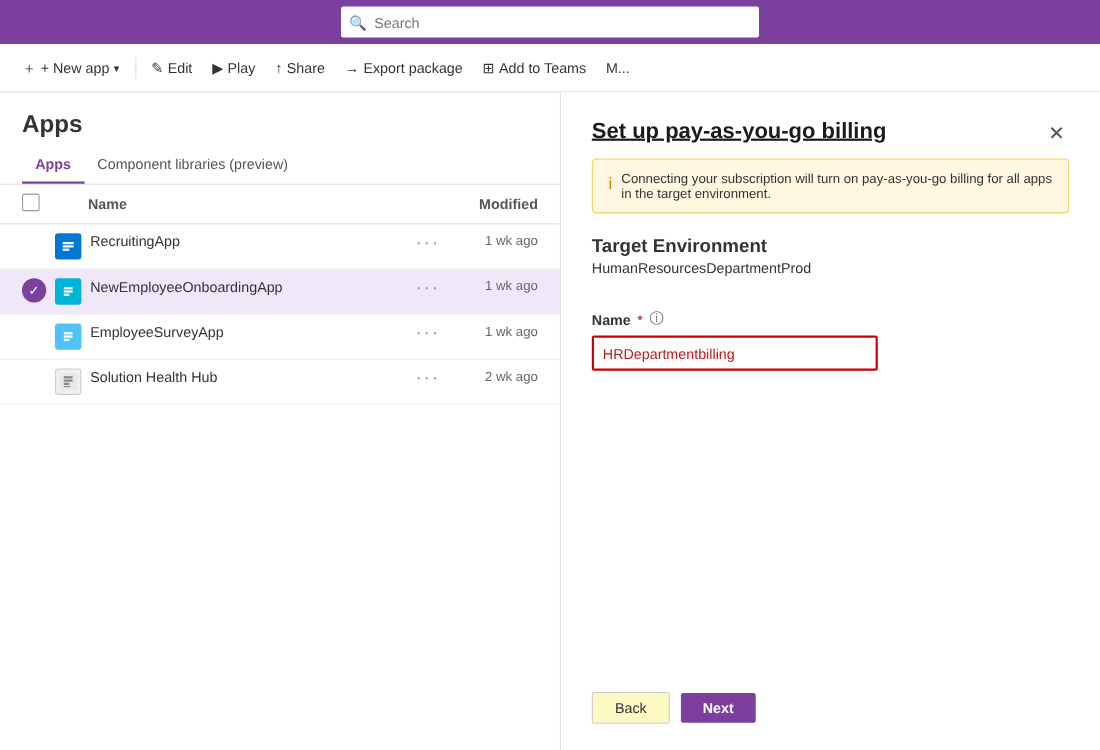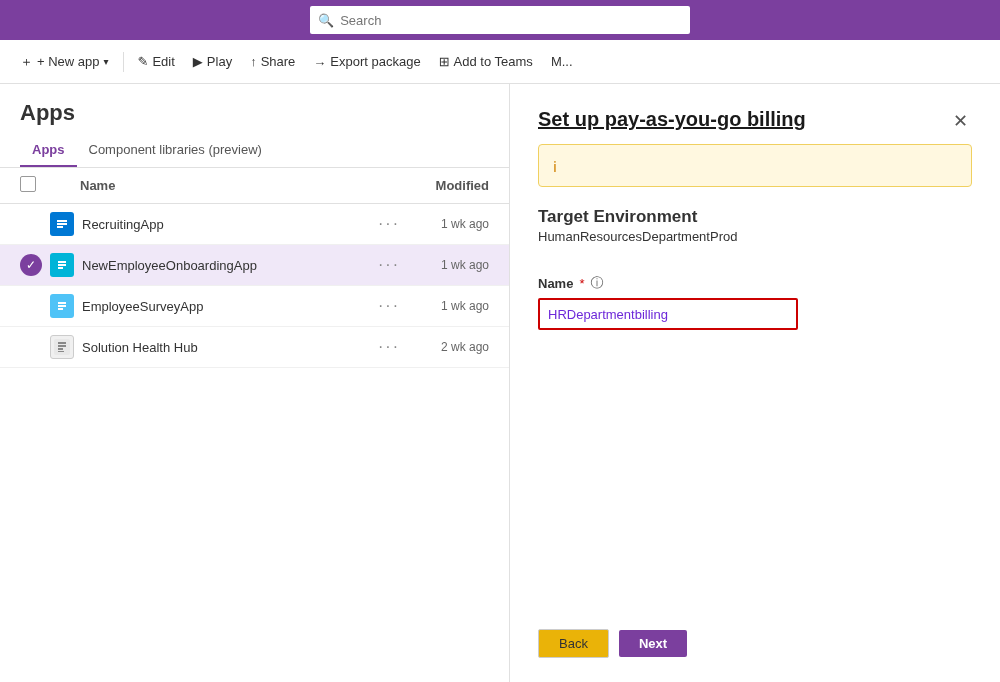--- a/index.html
+++ b/index.html
@@ -112,21 +112,21 @@
       font-weight: 600;
     }
     .col-checkbox { width: 30px; }
     .col-icon { width: 30px; }
     .col-name { flex: 1; }
     .col-dots { width: 40px; text-align: center; }
     .col-modified { width: 80px; text-align: right; }
 
     .app-row {
       display: flex;
-      align-items: center;
+      align-items: flex-start;
       padding: 8px 20px;
       border-bottom: 1px solid #f0f0f0;
       cursor: pointer;
     }
     .app-row.selected { background: #f0e8f8; }
 
     .app-icon {
       width: 24px;
       height: 24px;
       border-radius: 3px;
@@ -249,34 +249,34 @@
     .info-icon { color: #666; font-size: 13px; cursor: pointer; }
 
     .name-input {
       width: 260px;
       height: 32px;
       padding: 0 8px;
       font-size: 13px;
       border: 2px solid #c00;
       border-radius: 2px;
       outline: none;
-      color: #6d28d9;
+      color: #b91c1c;
     }
 
     .panel-footer {
       margin-top: auto;
       padding-top: 20px;
       display: flex;
       gap: 10px;
       align-items: center;
     }
     .btn-back {
       padding: 6px 20px;
       border: 1px solid #ccc;
-      background: #eab308;
+      background: #fef9c3;
       cursor: pointer;
       font-size: 13px;
       border-radius: 2px;
       color: #333;
     }
     .btn-next {
       padding: 6px 20px;
       border: none;
       background: #7b3f9e;
       color: #fff;
@@ -421,20 +421,21 @@
 
   <div class="right-panel">
     <div class="panel-header">
       <div class="panel-title">Set up pay-as-you-go billing</div>
       <button class="close-btn">✕</button>
     </div>
 
 
     <div class="warning-banner">
       <span class="warning-icon">ℹ</span>
+      <span>Connecting your subscription will turn on pay-as-you-go billing for all apps in the target environment.</span>
     </div>
 
     <div class="field-section">
       <div class="field-label-bold">Target Environment</div>
       <div class="field-value">HumanResourcesDepartmentProd</div>
     </div>
 
     <div class="field-section">
       <div class="name-label-row">
         <span class="name-label">Name</span>

